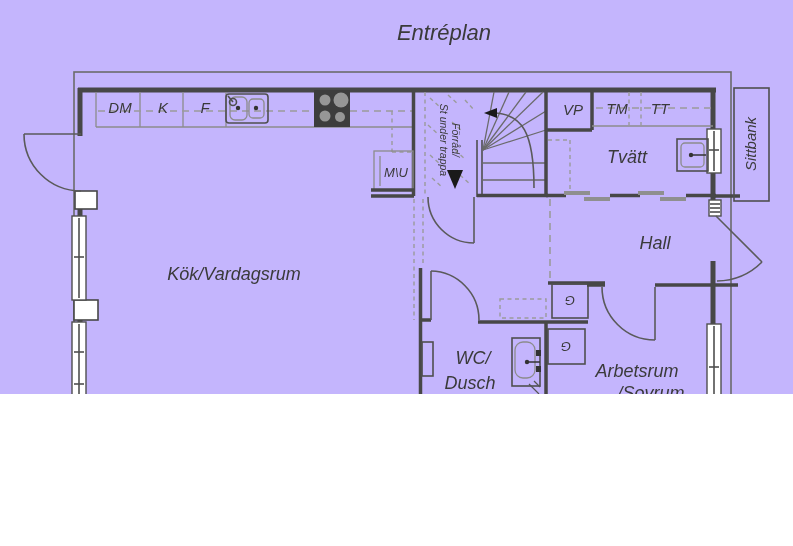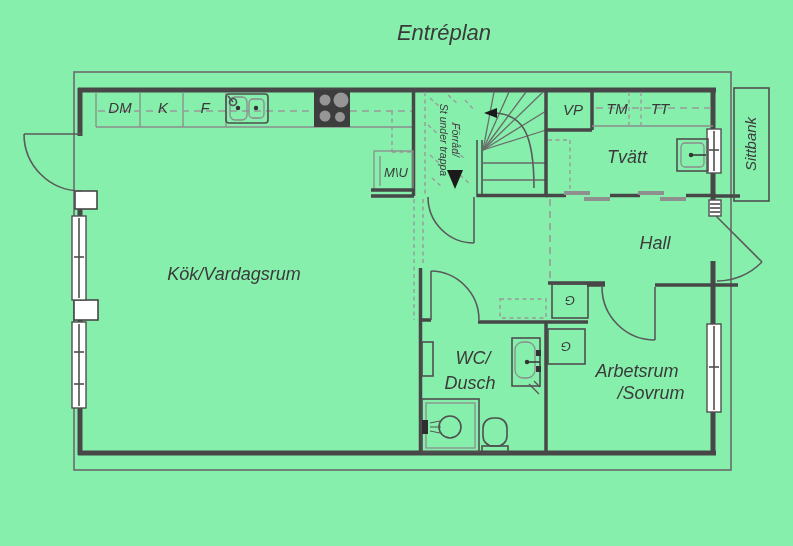--- a/index.html
+++ b/index.html
@@ -1,16 +1,16 @@
 <!DOCTYPE html>
 <html><head>
 <meta charset="utf-8">
 <style>
   html,body{margin:0;padding:0;background:#fff;}
-  .stage{width:793px;height:546px;background:#86efac;position:relative;overflow:hidden;}
+  .stage{width:793px;height:394px;background:#c4b5fd;position:relative;overflow:hidden;}
   svg{display:block;}
   text{font-family:"Liberation Sans", sans-serif;font-style:italic;fill:#3a3a3a;}
   .t-title{font-size:22px;}
   .t-room{font-size:18px;}
   .t-fix{font-size:15px;}
   .t-small{font-size:13px;}
   .t-tiny{font-size:10.5px;}
   .t-bench{font-size:15px;}
   .mid{text-anchor:middle;}
   .wall{stroke:#474747;stroke-width:5;fill:none;}

